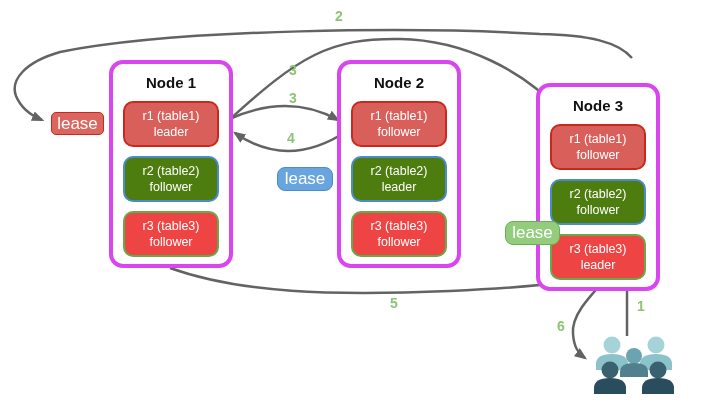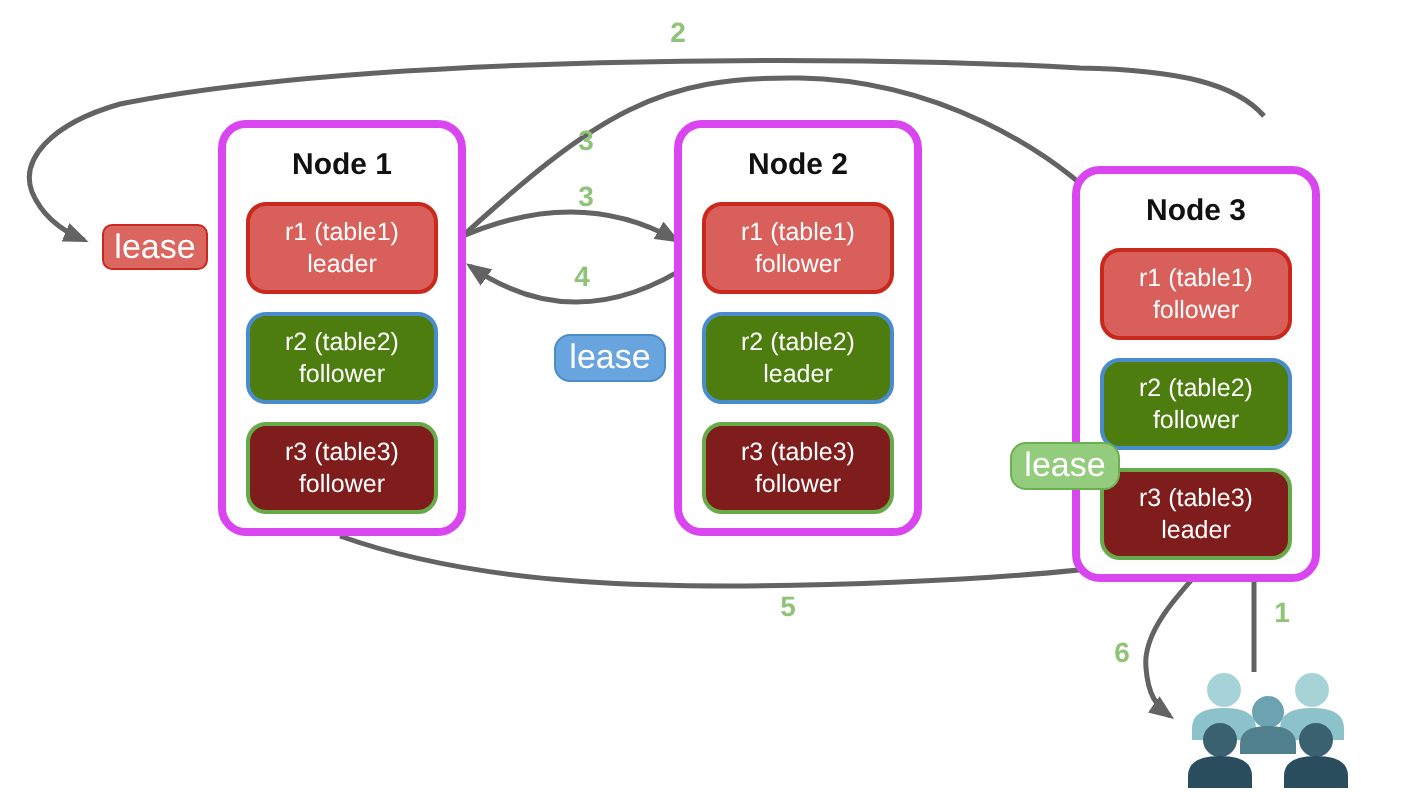--- a/index.html
+++ b/index.html
@@ -17,21 +17,21 @@
     text-align:center;font-weight:bold;font-size:15px;color:#111111;
     height:20px;line-height:20px;margin-bottom:8px;
   }
   .replica{
     box-sizing:border-box;height:46px;border-radius:10px;margin-bottom:9px;
     display:flex;flex-direction:column;align-items:center;justify-content:center;
     color:#ffffff;font-size:12.5px;line-height:16px;text-align:center;
   }
   .replica.red{background:#D9605A;border:2px solid #C9281D;}
   .replica.blue{background:#4d7c0f;border:2px solid #4A8CCB;}
-  .replica.green{background:#7f1d1d;border:2px solid #66AA4A;}
+  .replica.green{background:#ef4444;border:2px solid #66AA4A;}
   .lease{
     position:absolute;box-sizing:border-box;color:#ffffff;font-size:17px;
     display:flex;align-items:center;justify-content:center;border-radius:6px;
   }
   .lease.red{left:51px;top:112px;width:53px;height:23px;background:#DB6660;border:1.5px solid #C9281D;border-radius:5px;}
   .lease.blue{left:277px;top:167px;width:56px;height:24px;background:#68A5DE;border:1.5px solid #4A8CCB;border-radius:8px;}
   .lease.green{left:505px;top:221px;width:55px;height:24px;background:#94CC7E;border:1.5px solid #6CB04E;border-radius:8px;}
   .step{
     position:absolute;width:16px;height:16px;text-align:center;
     font-weight:bold;font-size:14px;line-height:16px;color:#8FC377;

